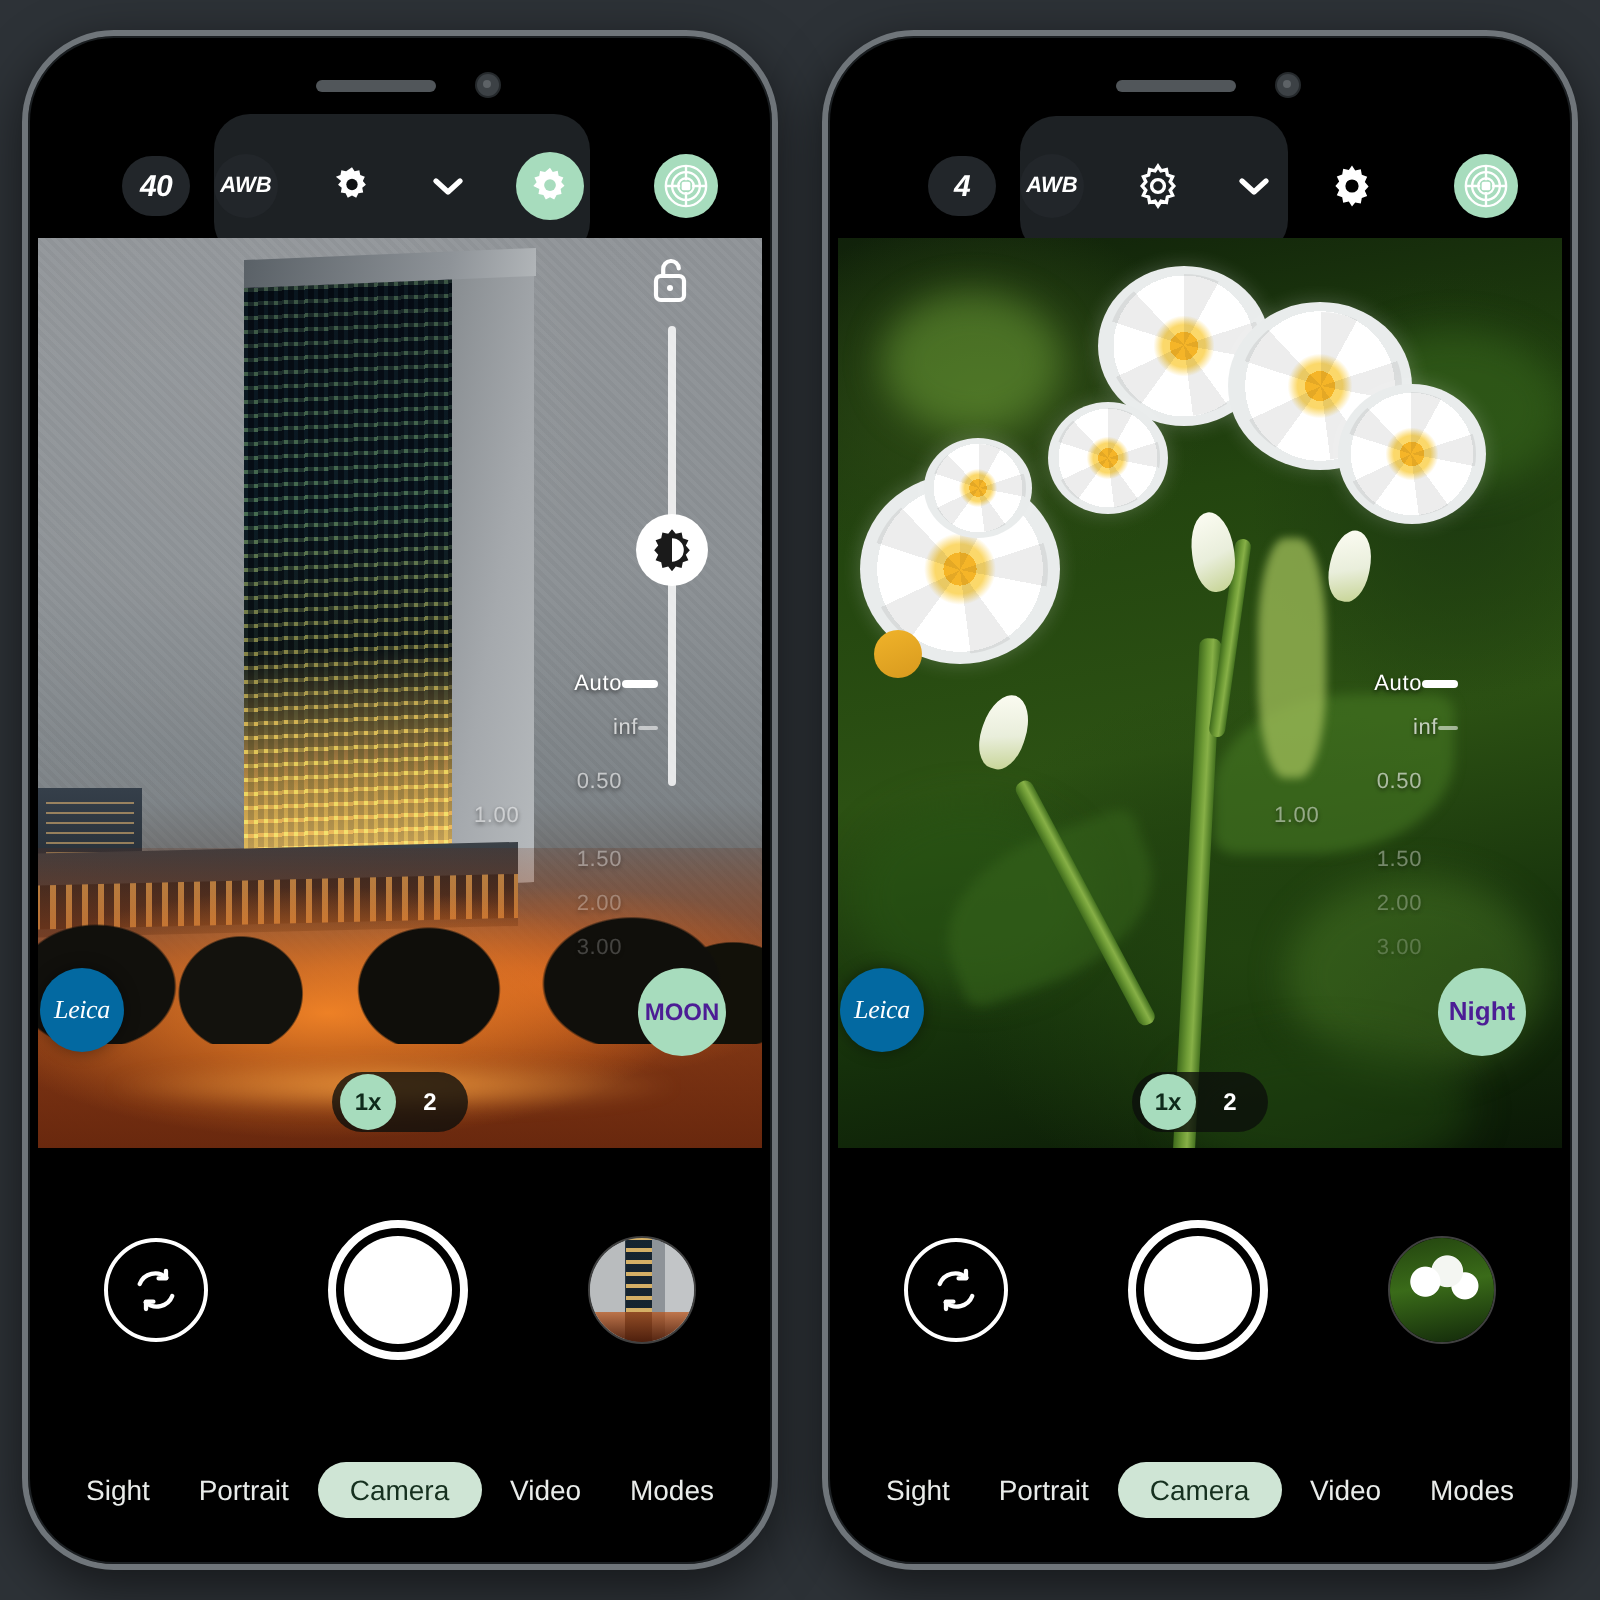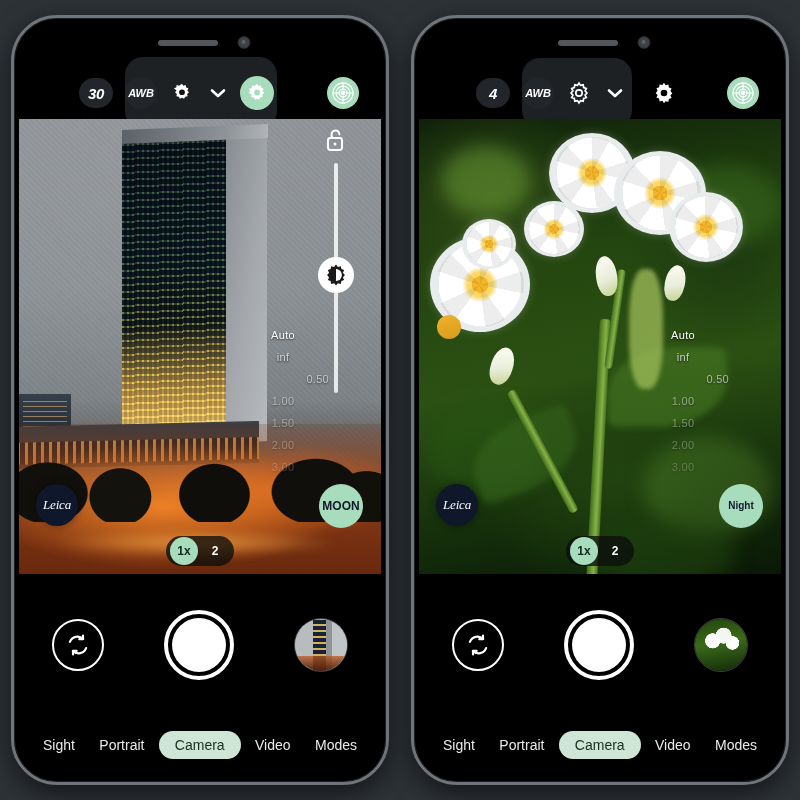--- a/index.html
+++ b/index.html
@@ -109,21 +109,21 @@
     font-style: italic;
     font-weight: bold;
     font-size: 15px;
     display: flex; align-items: center; justify-content: center;
     letter-spacing: -.3px;
   }
 
   .settings-cluster {
     display: flex;
     align-items: center;
-    gap: 6px;
+    gap: 18px;
     background: #1d2124;
     border-radius: 18px;
     padding: 19px 3px;
     position: relative;
   }
   .awb-chip {
     width: 32px; height: 32px;
     border-radius: 50%;
     background: #22262a;
     color: #fff;
@@ -383,70 +383,69 @@
     text-align: right;
     color: rgba(255,255,255,.72);
     font-size: 11px;
     letter-spacing: .3px;
     text-shadow: 0 1px 2px rgba(0,0,0,.7);
   }
   .focus-row {
     display: flex;
     align-items: center;
     justify-content: flex-end;
-    gap: 12px;
+    gap: 0;
     height: 22px;
-    flex-direction: column;
   }
   .focus-row .tick {
     display: block;
     width: 18px; height: 3px;
     border-radius: 2px;
     background: transparent;
   }
   .focus-row.active { color: #fff; }
   .focus-row.active .tick { background: #fff; height: 4px; }
   .focus-row.semi .tick { background: rgba(255,255,255,.55); height: 2px; width: 10px; }
   .focus-row.f3 { opacity: .82; align-items: flex-end; }
-  .focus-row.f4 { opacity: .66; }
+  .focus-row.f4 { opacity: .66; justify-content: space-between; }
   .focus-row.f5 { opacity: .52; }
   .focus-row.f6 { opacity: .40; text-align: right; }
   .focus-row.f7 { opacity: .30; }
 
   .leica-badge {
     position: absolute;
-    left: 17px; bottom: 48px;
+    left: 1px; bottom: 48px;
     width: 42px; height: 42px;
     border-radius: 50%;
-    background: #0f172a;
+    background: #0369a1;
     display: flex; align-items: center; justify-content: center;
     color: #fff;
     font-family: "Liberation Serif", serif;
     font-style: italic;
     font-size: 13px;
     letter-spacing: -.2px;
     box-shadow: 0 0 8px rgba(0,0,0,.4);
   }
 
   .mode-badge {
     position: absolute;
     right: 18px; bottom: 46px;
     width: 44px; height: 44px;
     border-radius: 50%;
     background: #a7dcbd;
     display: flex; align-items: center; justify-content: center;
-    color: #0f172a;
+    color: #4c1d95;
     font-size: 12px;
     font-weight: bold;
     line-height: 1.05;
     text-align: center;
     word-break: break-all;
     padding: 0 2px;
   }
-  .mode-badge.night { font-size: 10px; word-break: normal; }
+  .mode-badge.night { font-size: 13px; word-break: normal; }
 
   .zoom-pill {
     position: absolute;
     left: 50%;
     bottom: 8px;
     transform: translateX(-50%);
     height: 30px;
     border-radius: 15px;
     background: rgba(12,14,12,.78);
     display: flex;
@@ -571,21 +570,21 @@
     <div class="screen">
 
       <div class="notch-row">
         <div class="speaker"></div>
         <div class="front-cam"></div>
       </div>
 
       <div class="topbar">
         <div class="top-center">
 
-          <div class="pill-num">30</div>
+          <div class="pill-num">40</div>
 
           <div class="settings-cluster">
             <div class="awb-chip">AWB</div>
 
             <div class="gear-btn">
               <svg width="22" height="22" viewBox="0 0 24 24" fill="#ffffff">
                 <path d="M12 1.8l1.4 2.2 2.6-.6.5 2.6 2.5.9-1.1 2.4 1.7 2-2 1.7.5 2.6-2.6.4-1.2 2.4-2.3-1.2-2.3 1.2-1.2-2.4-2.6-.4.5-2.6-2-1.7 1.7-2L3.2 6.9l2.5-.9.5-2.6 2.6.6z"></path>
                 <circle cx="12" cy="11.2" r="3.1" fill="#0f1113"></circle>
               </svg>
             </div>

